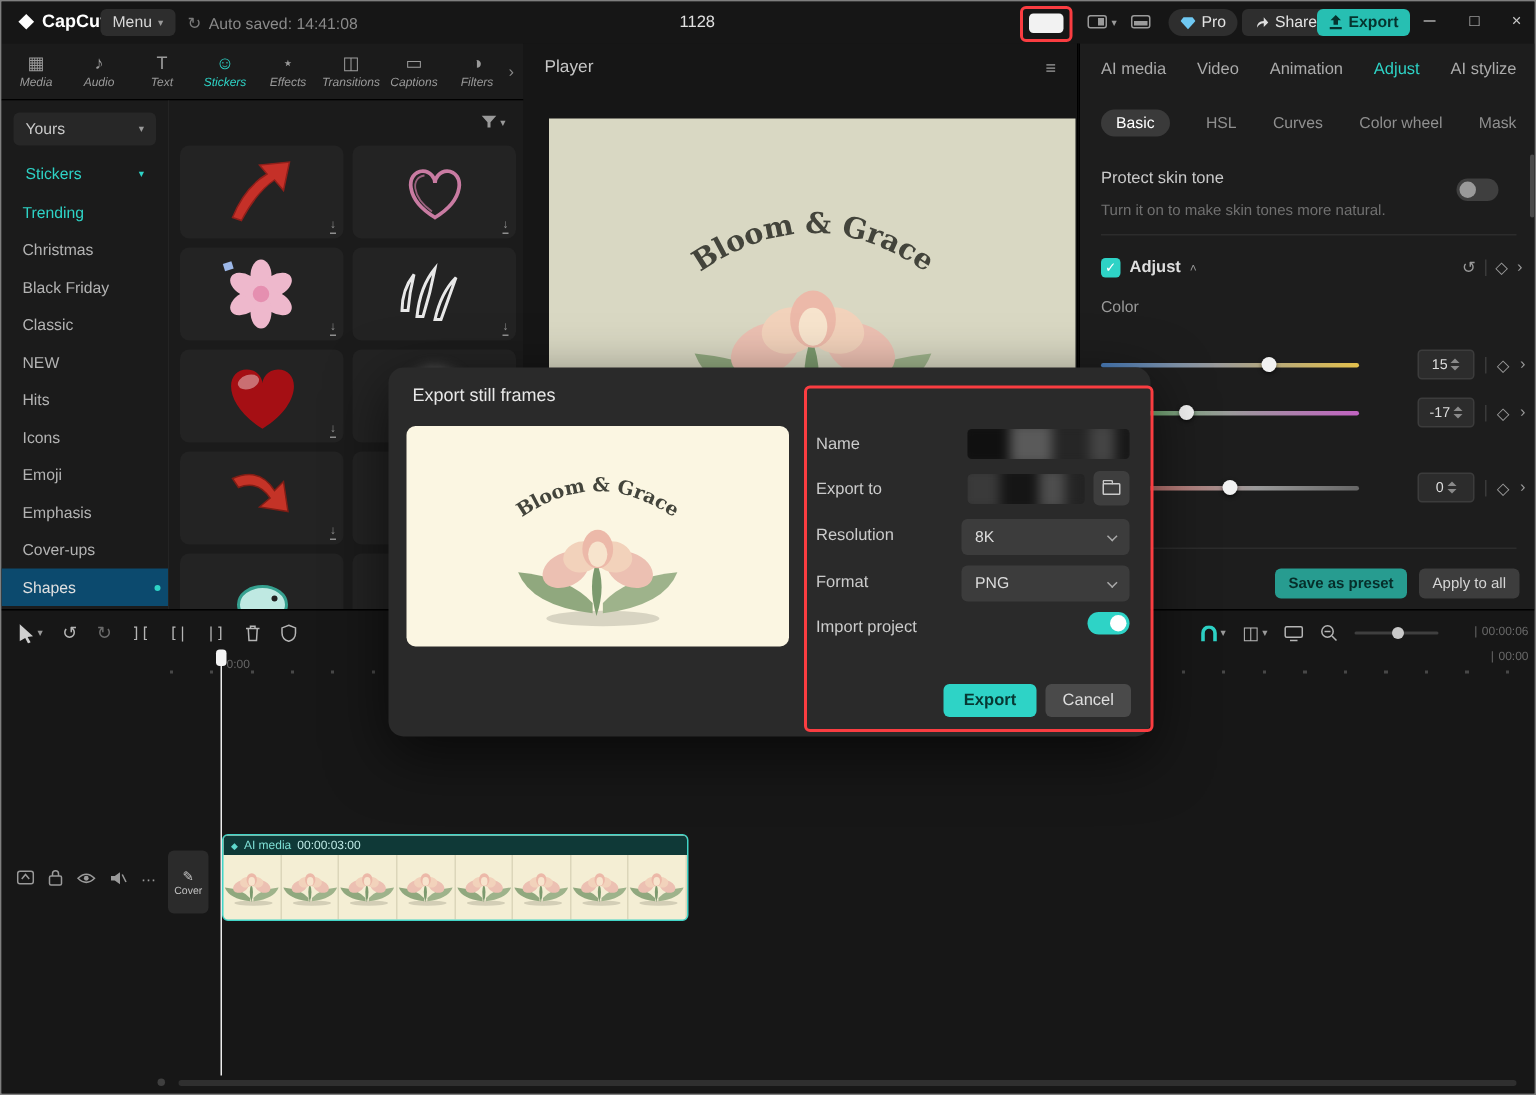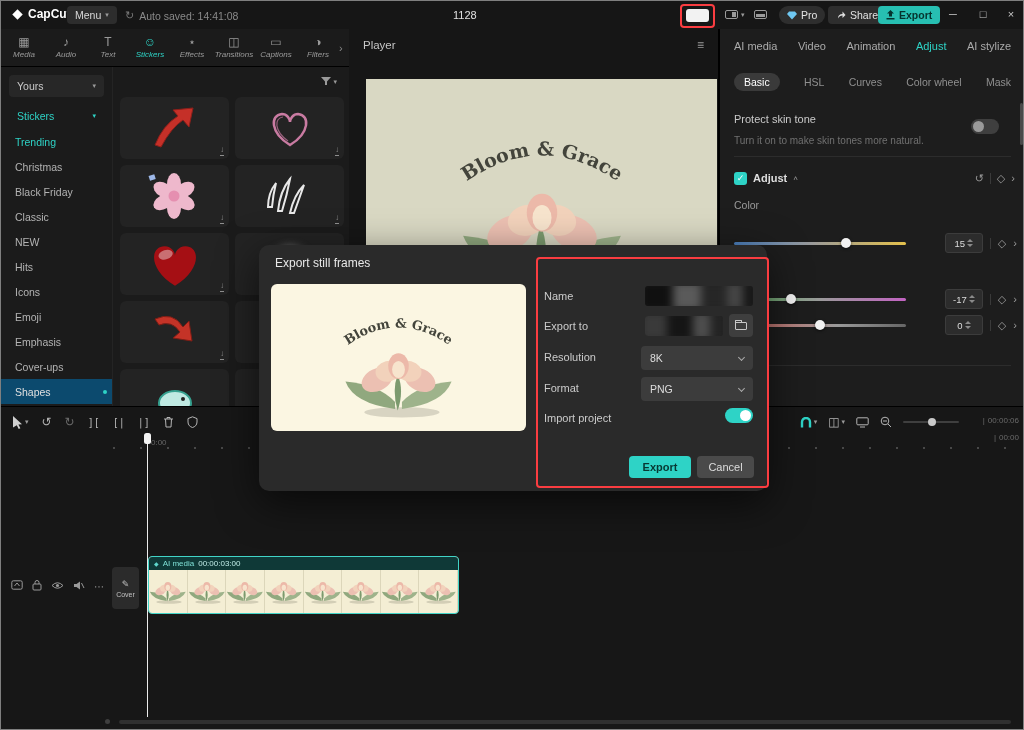--- a/index.html
+++ b/index.html
@@ -459,21 +459,21 @@
             <span class="steppers">
               <i class="up"></i>
               <i class="dn"></i>
             </span>
           </div>
         <span class="vdiv"></span>
         <span class="ric">◇</span>
         <span class="ric">›</span>
       </div>
     </div>
-    <div class="srow" style="top:240px">
+    <div class="srow" style="top:216px">
       <div class="s-label"></div>
       <div class="s-line">
         <div class="track tint">
             <div class="handle" style="left: 33%;"></div>
           </div>
         <div class="vbox">
             <span class="vnum">-17</span>
             <span class="steppers">
               <i class="up"></i>
               <i class="dn"></i>
@@ -497,20 +497,24 @@
               <i class="dn"></i>
             </span>
           </div>
         <span class="vdiv"></span>
         <span class="ric">◇</span>
         <span class="ric">›</span>
       </div>
     </div>
 
     <div class="rdiv" style="top:336px"></div>
+    <div class="rbtns">
+      <div class="btn save">Save as preset</div>
+      <div class="btn apply">Apply to all</div>
+    </div>
   </div>
 
   <div class="timeline">
     <div class="tl-toolbar">
       <span class="tic">
           <svg width="10" height="13" viewBox="0 0 10 13">
             <path d="M0 0 L9 8.2 L5.4 8.6 L7.4 12.2 L5.7 13 L3.8 9.3 L0 11.5 Z" fill="#cfcfcf"></path>
           </svg>
           <span class="dd">▾</span>
         </span>

